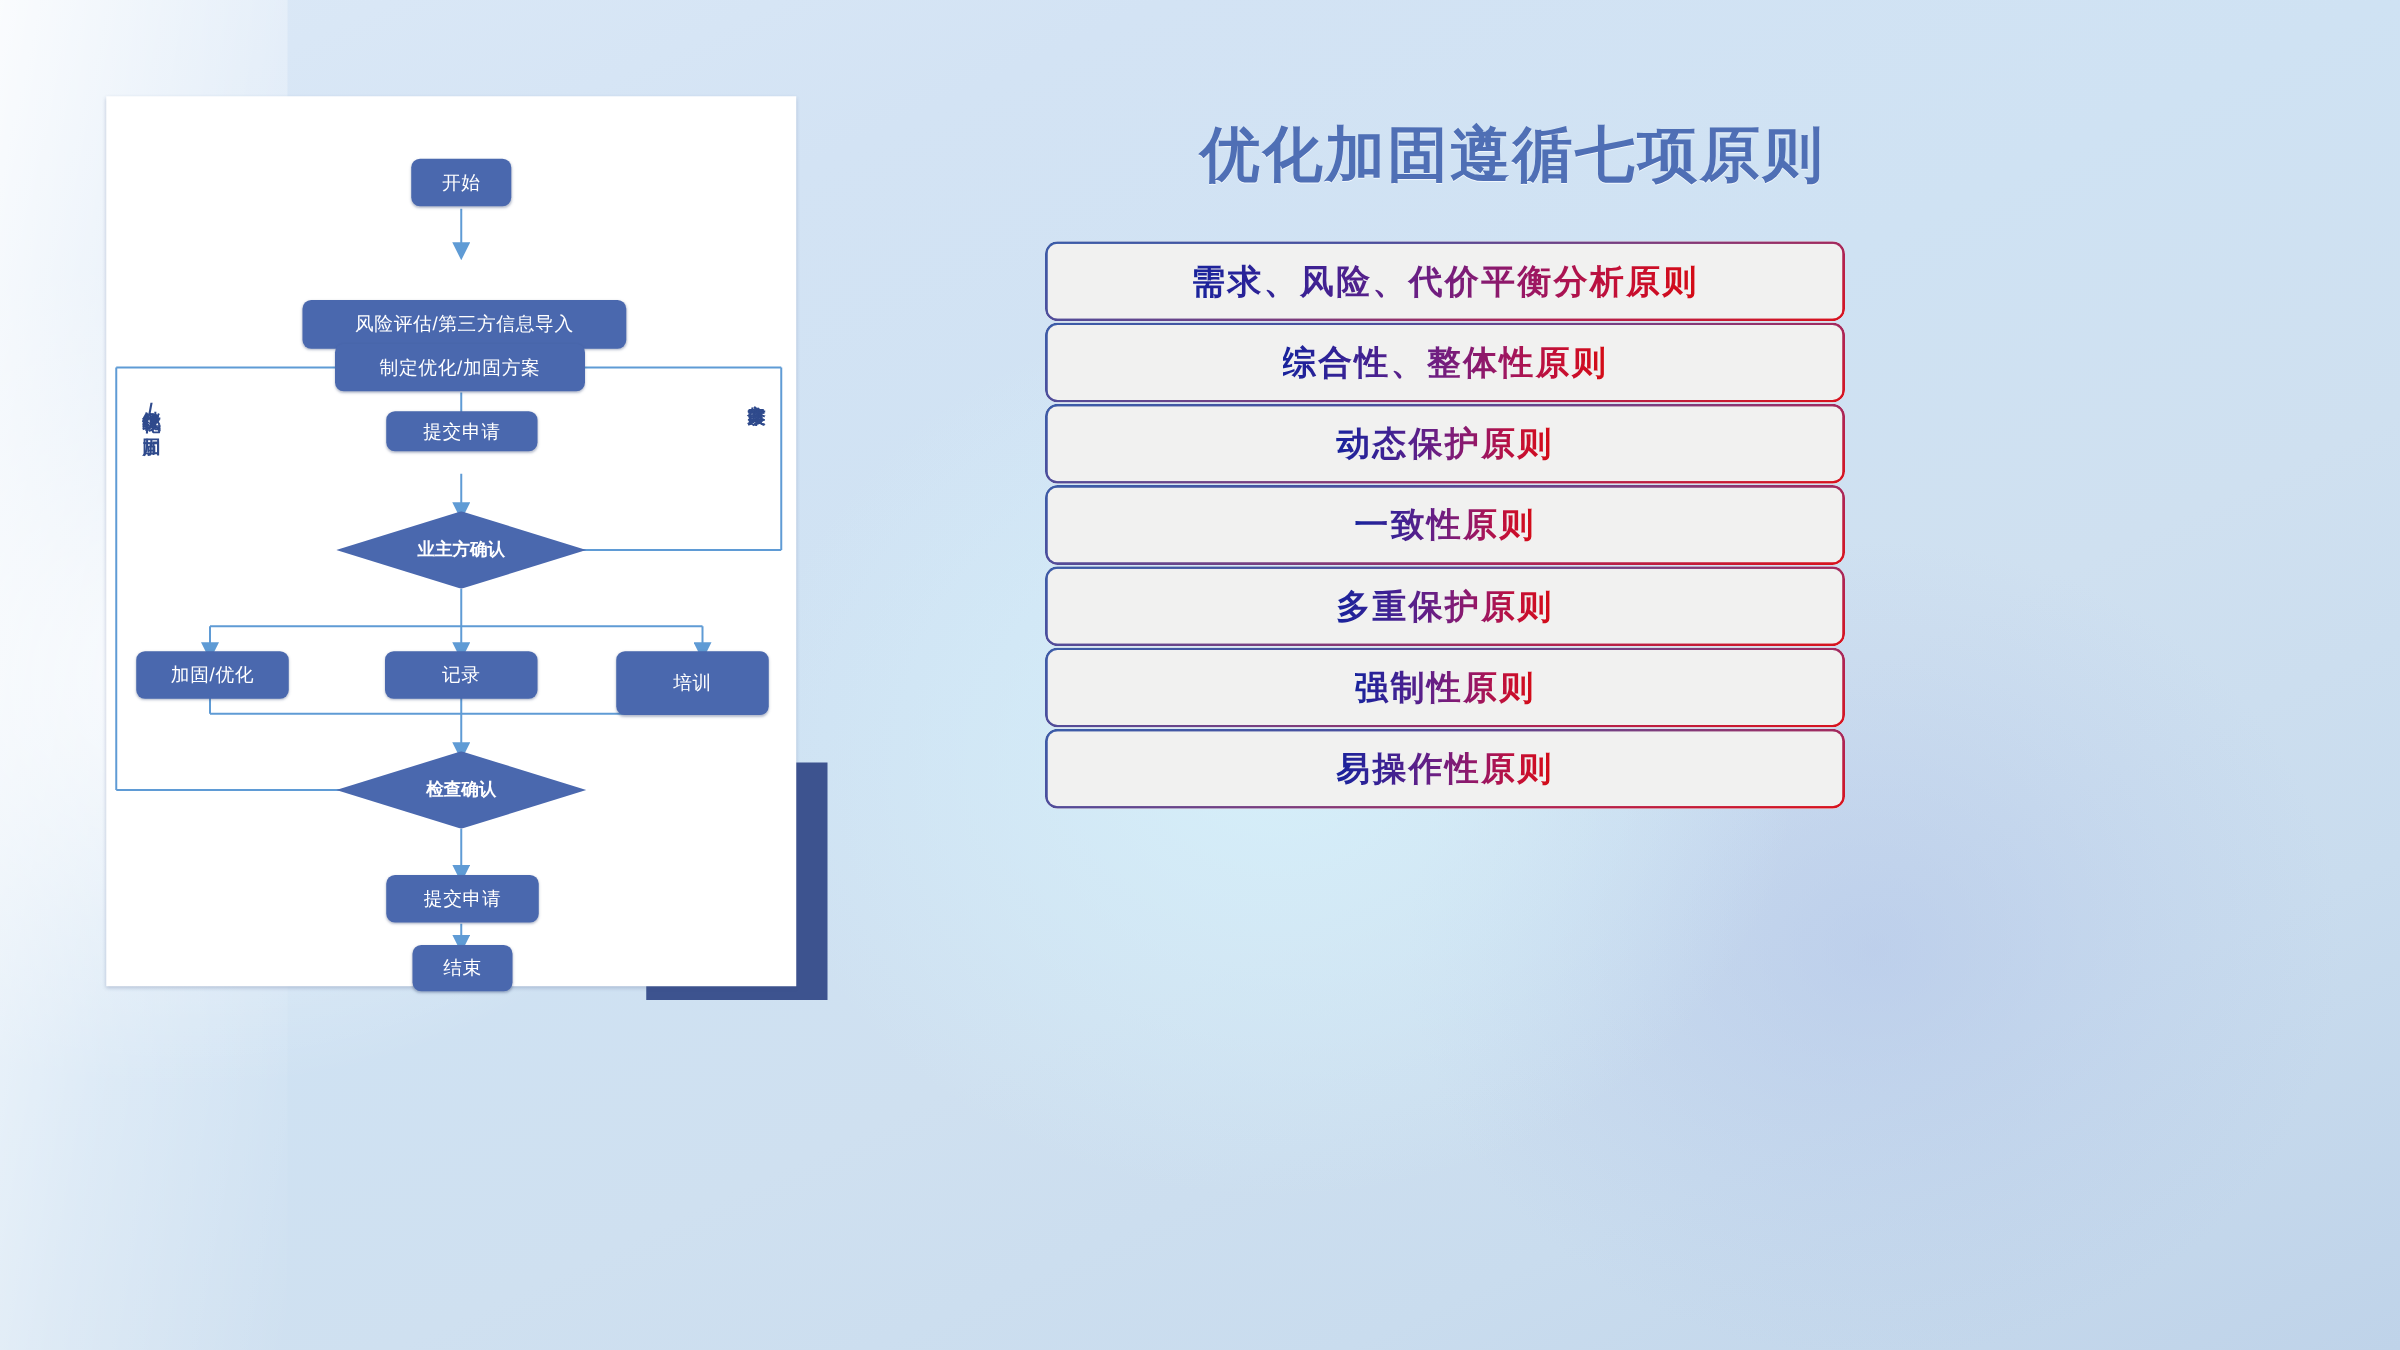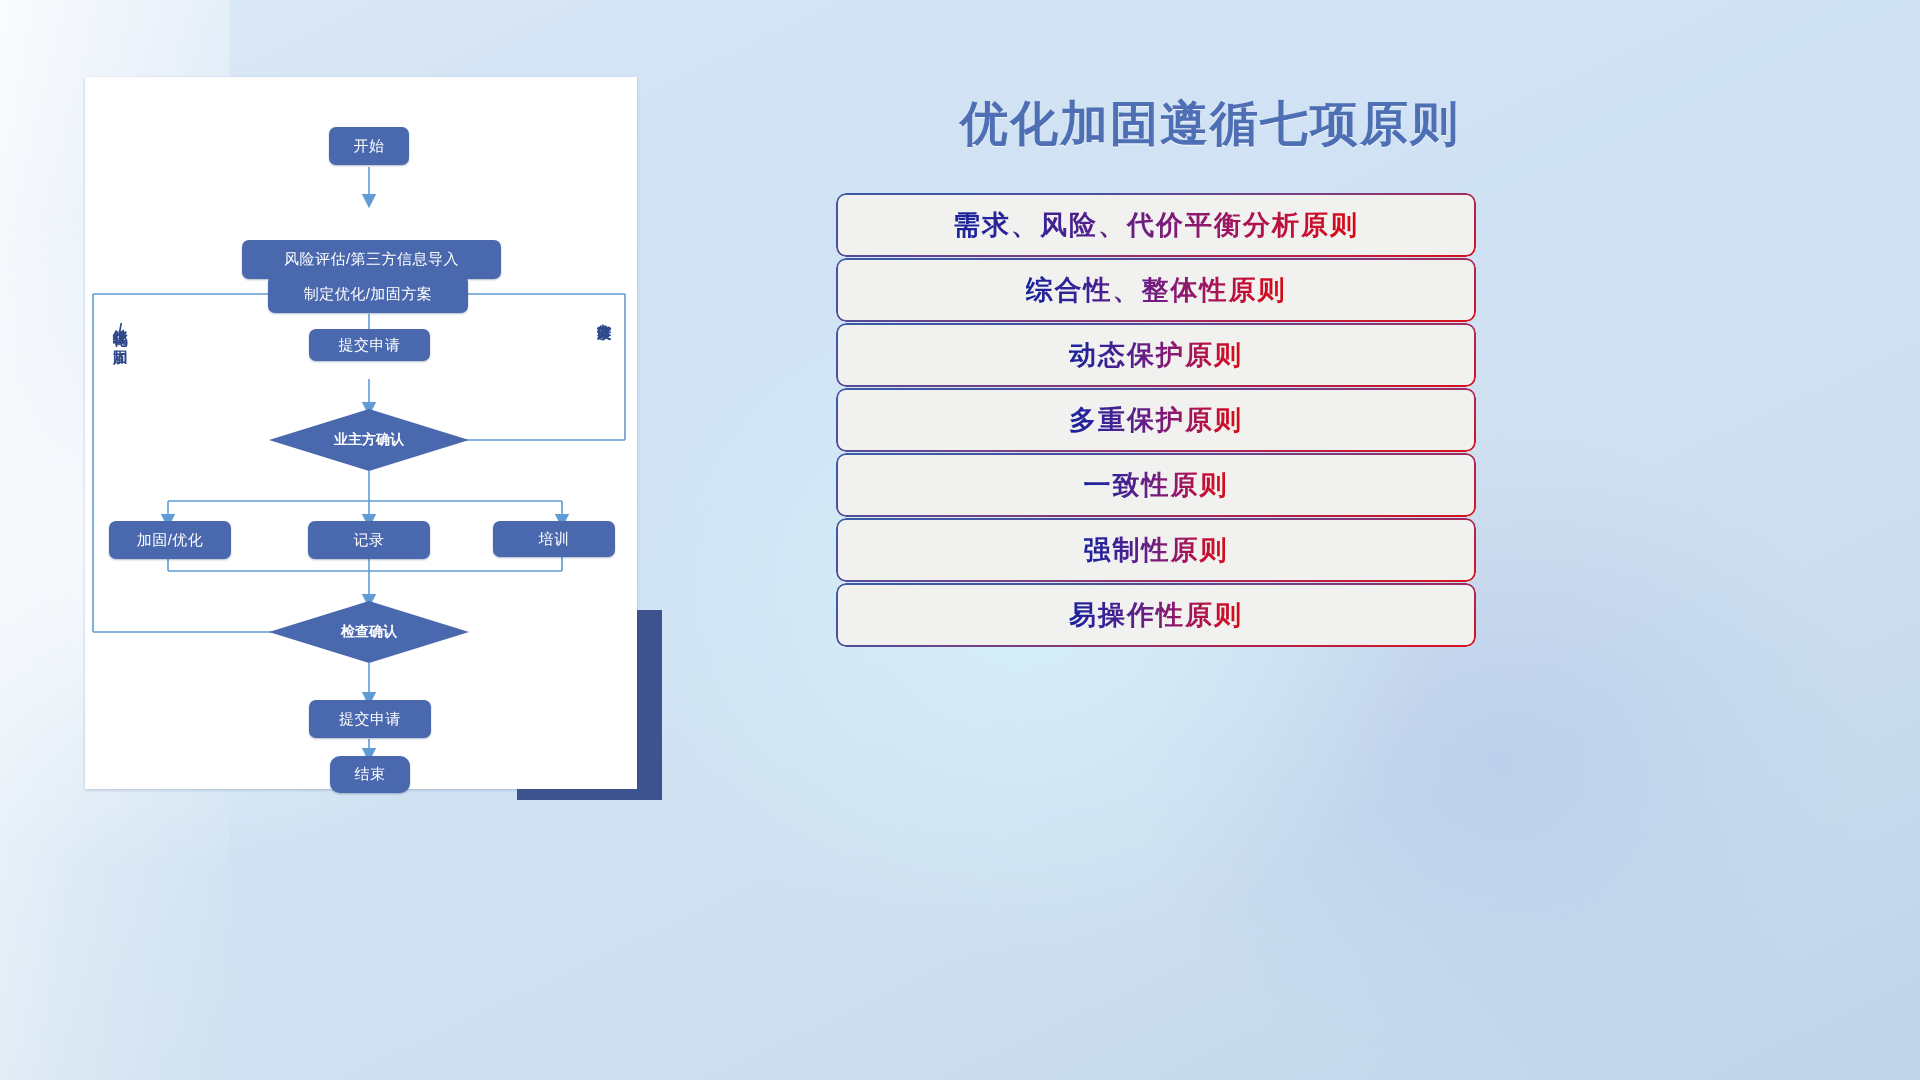--- a/index.html
+++ b/index.html
@@ -126,36 +126,36 @@
       </div>
 
       <div class="node" style="left:24px;top:444px;width:122px;height:38px;">
         <span>加固/优化</span>
       </div>
 
       <div class="node" style="left:223px;top:444px;width:122px;height:38px;">
         <span>记录</span>
       </div>
 
-      <div class="node" style="left:408px;top:444px;width:122px;height:36px;">
+      <div class="node" style="left:408px;top:444px;width:122px;height:51px;">
         <span>培训</span>
       </div>
 
       <div class="diamond-wrap" style="left:184px;top:524px;width:200px;height:62px;">
         <svg width="200" height="62">
           <polygon points="100,0 200,31 100,62 0,31" fill="#4a68ae"></polygon>
         </svg>
         <span class="dlabel">检查确认</span>
       </div>
 
       <div class="node" style="left:224px;top:623px;width:122px;height:38px;">
         <span>提交申请</span>
       </div>
 
-      <div class="node" style="left:245px;top:679px;width:80px;height:37px;border-radius:10px;">
+      <div class="node" style="left:245px;top:679px;width:80px;height:37px;">
         <span>结束</span>
       </div>
 
       <div class="vlabel" style="left:27px;top:240px;height:135px;">继续优化/加固</div>
 
       <div class="vlabel" style="left:511px;top:235px;height:90px;">方案修改</div>
 
     </div>
   </div>
 
@@ -173,30 +173,30 @@
       <span class="ctext">综合性、整体性原则</span>
     </div>
 
     <div class="card">
       <span class="cborder"></span>
       <span class="ctext">动态保护原则</span>
     </div>
 
     <div class="card">
       <span class="cborder"></span>
+      <span class="ctext">一致性原则</span>
+    </div>
+
+    <div class="card">
+      <span class="cborder"></span>
       <span class="ctext">多重保护原则</span>
     </div>
 
     <div class="card">
       <span class="cborder"></span>
-      <span class="ctext">一致性原则</span>
-    </div>
-
-    <div class="card">
-      <span class="cborder"></span>
       <span class="ctext">强制性原则</span>
     </div>
 
     <div class="card">
       <span class="cborder"></span>
       <span class="ctext">易操作性原则</span>
     </div>
 
   </div>
 

